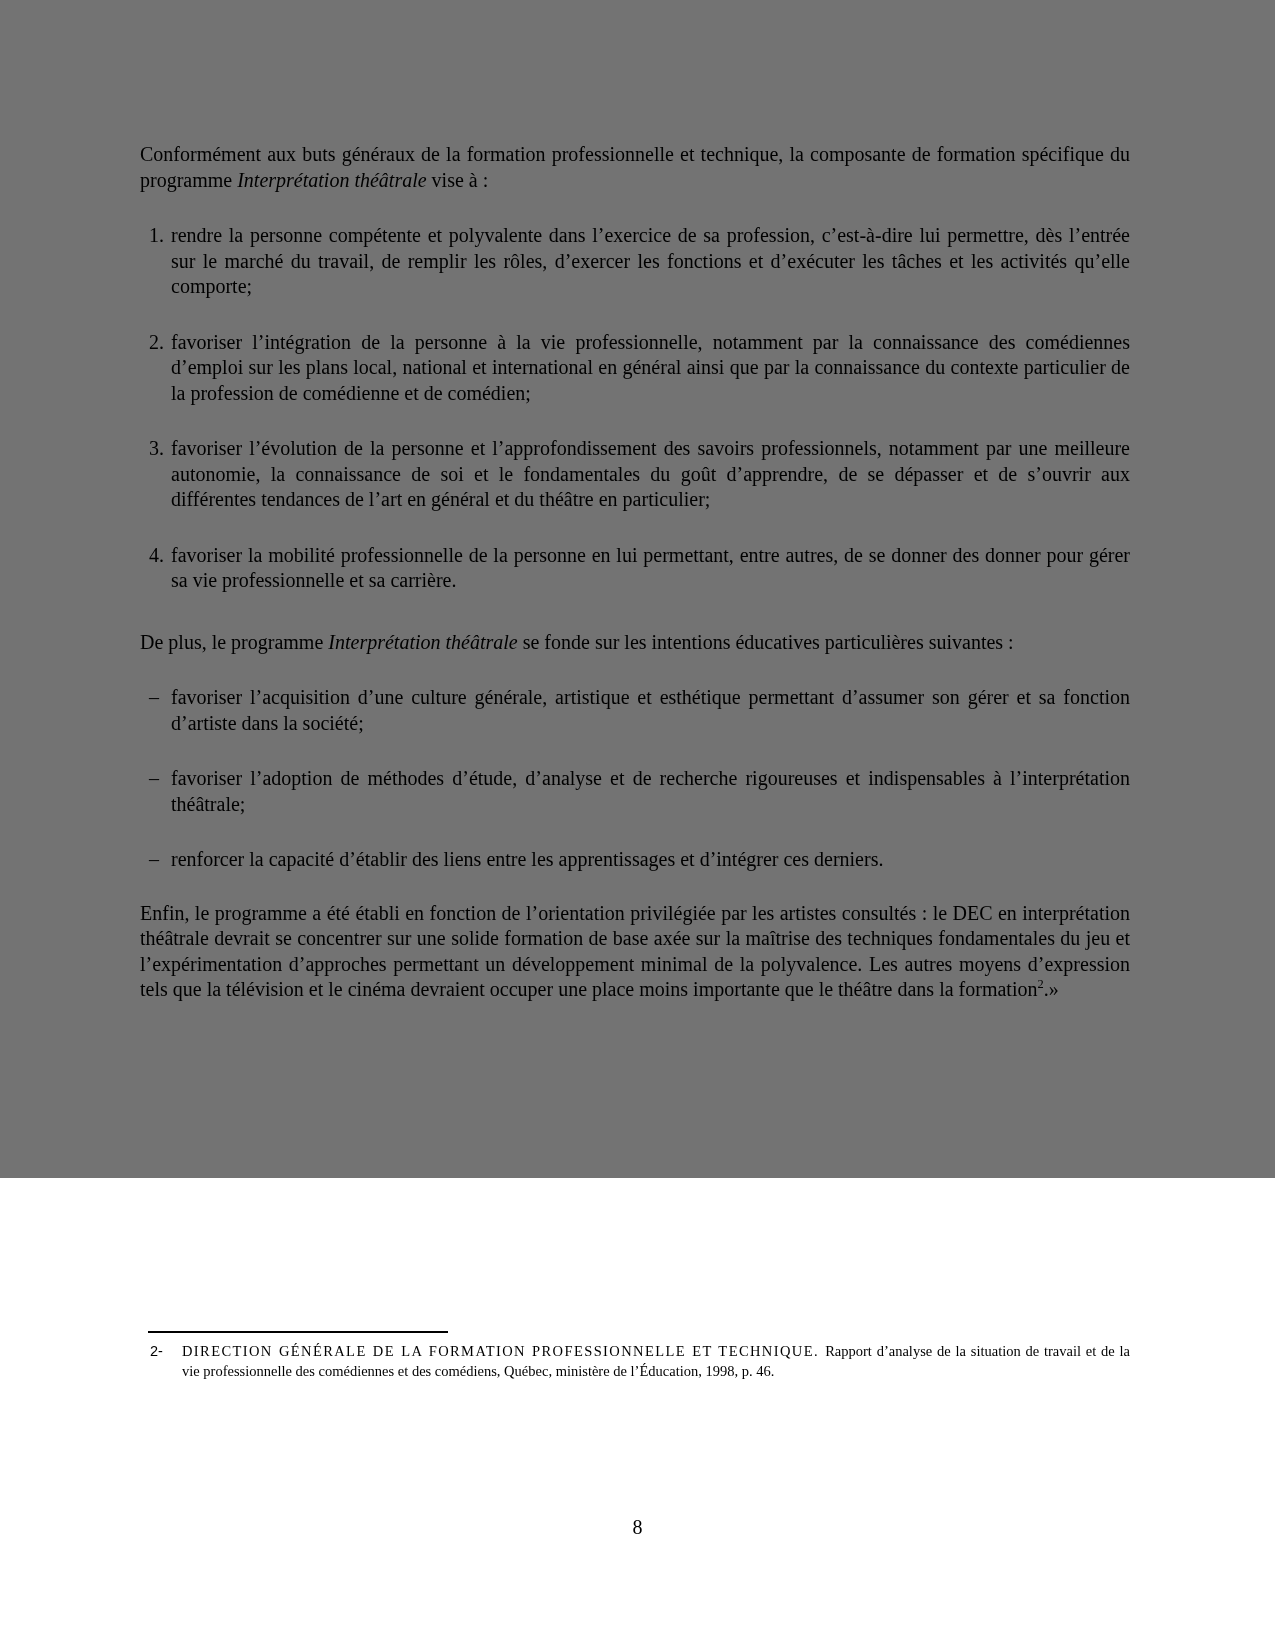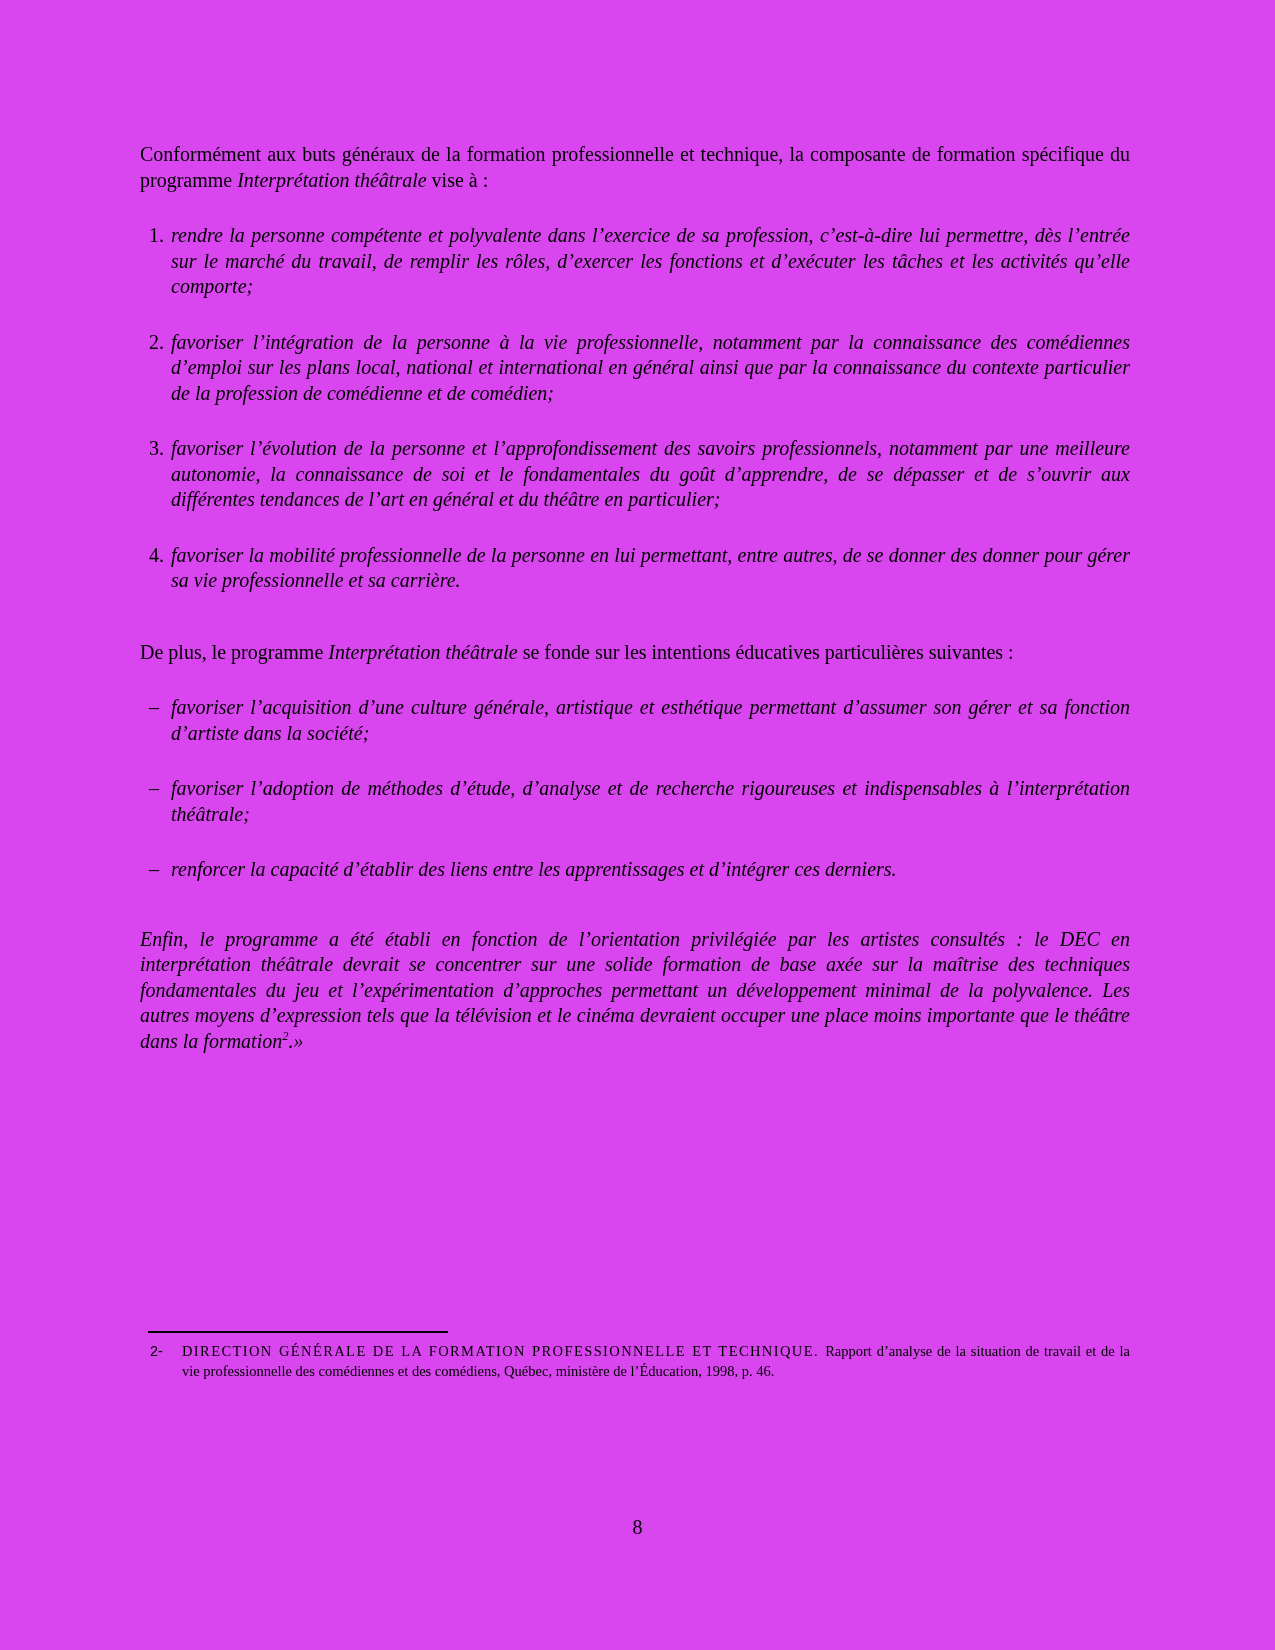--- a/index.html
+++ b/index.html
@@ -9,52 +9,51 @@
     background: #ffffff;
     position: relative;
     font-family: "Liberation Serif", serif;
     color: #000000;
     overflow: hidden;
   }
   .page {
     position: absolute;
     left: 0; top: 0;
     width: 1275px;
-    height: 1650px;
-    background: #d946ef;
+    height: 1178px;
+    background: #737373;
   }
   .content {
     position: absolute;
     left: 140px;
     top: 142px;
     width: 990px;
   }
   .para {
     margin: 0;
     font-size: 20px;
     line-height: 25.5px;
     text-align: justify;
   }
-  .mt { margin-top: 46px; }
-  .mt-sm { margin-top: 44px; font-style: italic; }
+  .mt { margin-top: 36px; }
+  .mt-sm { margin-top: 28px; }
   .list-item {
     display: flex;
     margin-top: 30px;
     font-size: 20px;
     line-height: 25.5px;
   }
   .list-item .marker {
     flex: 0 0 31px;
     box-sizing: border-box;
     padding-left: 9px;
   }
   .list-item .item-text {
     flex: 1;
     text-align: justify;
-    font-style: italic;
   }
   i { font-style: italic; }
   sup { font-size: 0.62em; line-height: 0; vertical-align: super; }
   .footnote-area {
     position: absolute;
     left: 140px;
     top: 1331px;
     width: 990px;
   }
   .footnote-rule {

